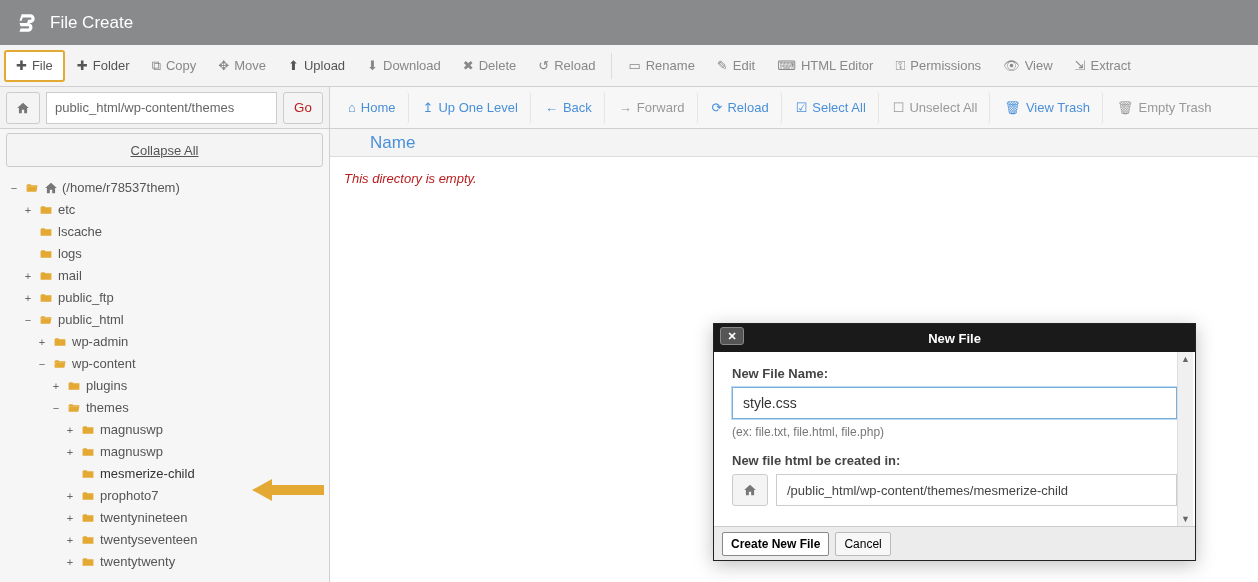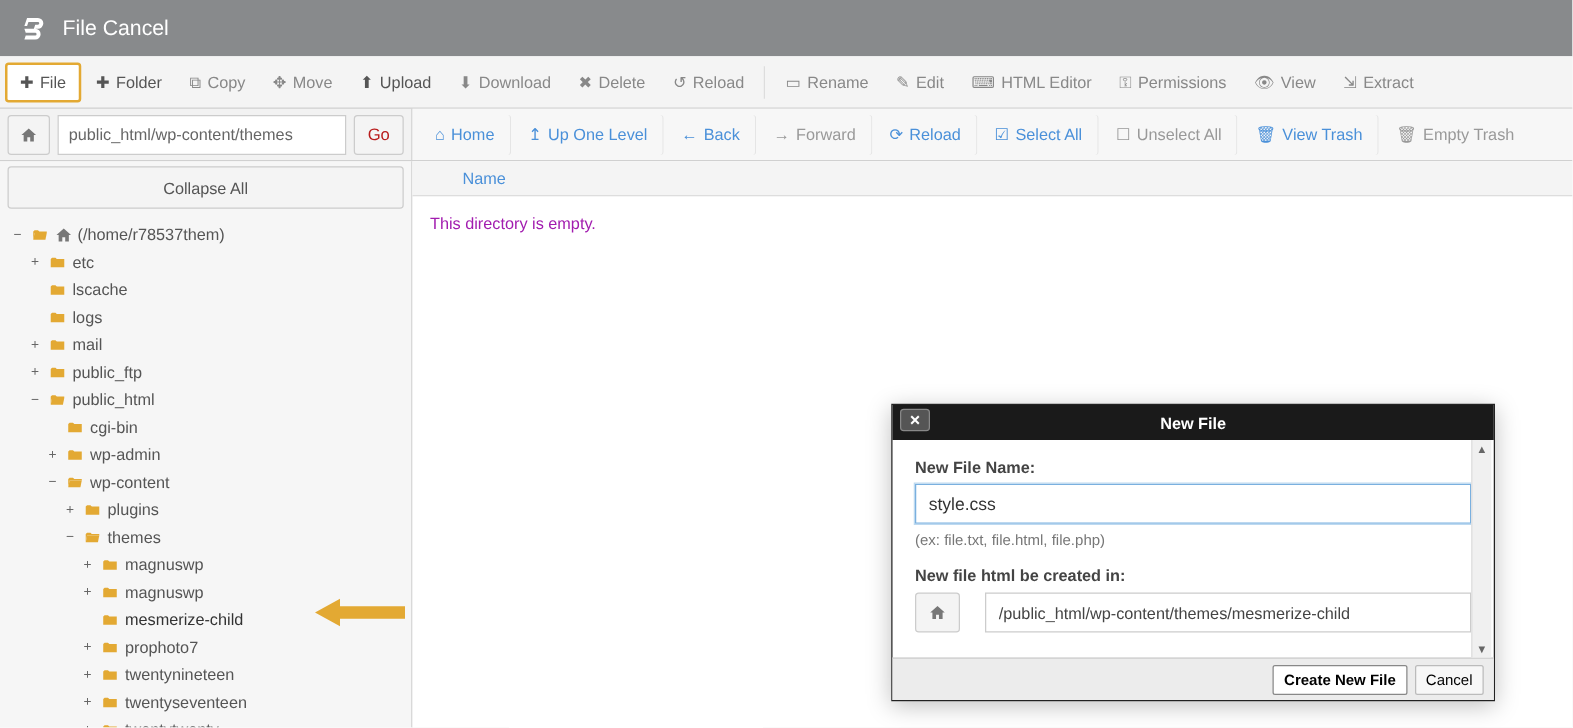--- a/index.html
+++ b/index.html
@@ -26,72 +26,72 @@
 .gobtn { width: 40px; height: 32px; border: 1px solid #ccc; background: #f4f4f4; border-radius: 3px; color: #b91c1c; cursor: pointer; }
 
 .right-sub { flex: 1; display: flex; align-items: center; padding: 0 6px; gap: 2px; background: #f7f7f7; }
 .link-btn { display: inline-flex; align-items: center; gap: 5px; padding: 0 12px; height: 32px; color: #4a90d9; font-size: 13px; cursor: pointer; border-radius: 3px; border-right: 1px solid #e5e5e5; white-space: nowrap; }
 .link-btn.muted { color: #999; }
 .link-btn:last-child { border-right: none; }
 
 
 .main { display: flex; height: calc(582px - 45px - 42px - 42px); }
 .sidebar { width: 330px; border-right: 1px solid #d0d0d0; background: #f6f6f6; overflow: hidden; }
-.collapse-btn { height: 34px; border: 1px solid #ccc; margin: 4px 6px; display: flex; align-items: center; justify-content: center; background: #f4f4f4; color: #555; cursor: pointer; border-radius: 3px; }
+.collapse-btn { height: 34px; border: 1px solid #ccc; margin: 4px 6px; display: flex; align-items: center; justify-content: center; background: #f4f4f4; color: #555; cursor: pointer; border-radius: 3px; text-decoration: underline; }
 .tree { padding: 6px 2px; font-size: 13px; line-height: 22px; }
 .tree-row { display: flex; align-items: center; gap: 4px; padding: 0 4px; cursor: pointer; white-space: nowrap; }
 .tree-row.selected { font-weight: normal; color: #333; }
 .tree .toggle { width: 12px; text-align: center; color: #666; font-size: 11px; display: inline-block; }
 .tree .noexp { width: 12px; display: inline-block; }
 .tree .fld { width: 16px; height: 13px; display: inline-block; }
 .indent-0 { padding-left: 6px; }
 .indent-1 { padding-left: 20px; }
 .indent-2 { padding-left: 34px; }
 .indent-3 { padding-left: 48px; }
 .indent-4 { padding-left: 62px; }
 .fld-closed { fill: #e3a933; }
 .fld-open { fill: #e3a933; }
 .home-ic { fill: #777; }
 
 
 .arrow-anno { position: absolute; pointer-events: none; }
 
 .content { flex: 1; background: #fff; position: relative; }
-.col-header { height: 28px; border-bottom: 1px solid #ddd; background: #f4f4f4; display: flex; align-items: center; padding-left: 40px; color: #4a90d9; font-size: 13px; }
-.empty-msg { padding: 14px; color: #a21caf; font-size: 13px; }
+.col-header { height: 28px; border-bottom: 1px solid #ddd; background: #f4f4f4; display: flex; align-items: center; padding-left: 40px; color: #4a90d9; font-size: 17px; }
+.empty-msg { padding: 14px; color: #b91c1c; font-size: 13px; font-style: italic; }
 
 
 .modal { position: absolute; left: 713px; top: 323px; width: 483px; border: 1px solid #222; background: #fff; box-shadow: 0 4px 18px rgba(0,0,0,0.25); }
 .modal-header { background: #1a1a1a; color: #fff; height: 28px; display: flex; align-items: center; position: relative; font-weight: bold; font-size: 13px; justify-content: center; }
 .modal-close { position: absolute; left: 6px; top: 3px; width: 24px; height: 18px; background: #555; border: 1px solid #888; border-radius: 3px; color: #fff; font-size: 11px; display: flex; align-items: center; justify-content: center; cursor: pointer; }
 .modal-body { padding: 14px 18px 20px; position: relative; }
 .mlabel { font-weight: bold; font-size: 13px; color: #444; margin-bottom: 6px; }
 .mfield { width: 100%; height: 32px; border: 1px solid #7ab0df; outline: 1px solid #bdd9f0; padding: 0 10px; font-size: 14px; color: #333; margin-bottom: 6px; }
 .mhint { font-size: 12px; color: #777; margin-bottom: 14px; }
-.path-row { display: flex; gap: 20px; margin-top: 6px; }
+.path-row { display: flex; gap: 8px; margin-top: 6px; }
 .path-home { width: 36px; height: 32px; border: 1px solid #ccc; background: #f4f4f4; display: flex; align-items: center; justify-content: center; border-radius: 3px; }
 .path-val { flex: 1; height: 32px; border: 1px solid #ccc; padding: 0 10px; font-size: 13px; color: #444; background: #fff; }
 .modal-scroll { position: absolute; right: 2px; top: 28px; bottom: 34px; width: 16px; background: #f0f0f0; border-left: 1px solid #ddd; display: flex; flex-direction: column; justify-content: space-between; align-items: center; }
 .scroll-arrow { font-size: 9px; color: #666; padding: 2px; }
-.modal-footer { height: 34px; background: #ececec; border-top: 1px solid #ccc; display: flex; align-items: center; justify-content: flex-end; padding: 0 8px; gap: 6px; }
+.modal-footer { height: 34px; background: #ececec; border-top: 1px solid #ccc; display: flex; align-items: center; padding: 0 8px; gap: 6px; }
 .mbtn { height: 24px; padding: 0 8px; border: 1px solid #bbb; background: #f7f7f7; font-size: 12px; cursor: pointer; border-radius: 2px; }
 .mbtn.primary { border-color: #888; background: #fff; font-weight: bold; }
 
 .glyph { display: inline-block; }
 </style>
 </head>
 <body>
 
 <div class="topbar">
   <span class="cpanel-logo">
     <svg viewBox="0 0 24 24" width="26" height="26">
         <path fill="#fff" d="M8 4h8a4 4 0 0 1 0 8h-3l1-3h2a1 1 0 0 0 0-2H9l-1 3H6l2-6zm-2 8h8a4 4 0 0 1 0 8H6l1-3h7a1 1 0 0 0 0-2H7l-1-3z"></path>
       </svg>
   </span>
-  <span class="app-title">File Cancel</span>
+  <span class="app-title">File Create</span>
 </div>
 
 <div class="toolbar">
   <div class="tbtn highlighted">
       <span class="glyph">✚</span>
       <span>File</span>
     </div>
   <div class="tbtn dark">
       <span class="glyph">✚</span>
       <span>Folder</span>
@@ -248,27 +248,20 @@
           </svg>
           <span>public_ftp</span>
         </div>
       <div class="tree-row indent-1">
           <span class="toggle">−</span>
           <svg class="fld" viewBox="0 0 24 24">
             <path class="fld-open" d="M2 6l2-2h5l2 2h11v2H4L2 18V6z"></path>
             <path class="fld-open" d="M4 8h18l-2 10H2z"></path>
           </svg>
           <span>public_html</span>
-        </div>
-      <div class="tree-row indent-2">
-          <span class="noexp"></span>
-          <svg class="fld" viewBox="0 0 24 24">
-            <path class="fld-closed" d="M2 6l2-2h5l2 2h11v12H2z"></path>
-          </svg>
-          <span>cgi-bin</span>
         </div>
       <div class="tree-row indent-2">
           <span class="toggle">+</span>
           <svg class="fld" viewBox="0 0 24 24">
             <path class="fld-closed" d="M2 6l2-2h5l2 2h11v12H2z"></path>
           </svg>
           <span>wp-admin</span>
         </div>
       <div class="tree-row indent-2">
           <span class="toggle">−</span>

